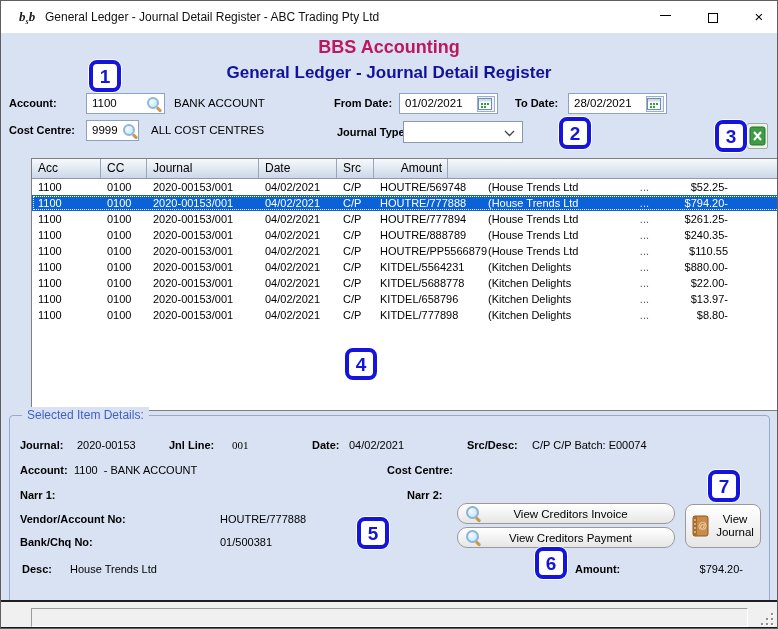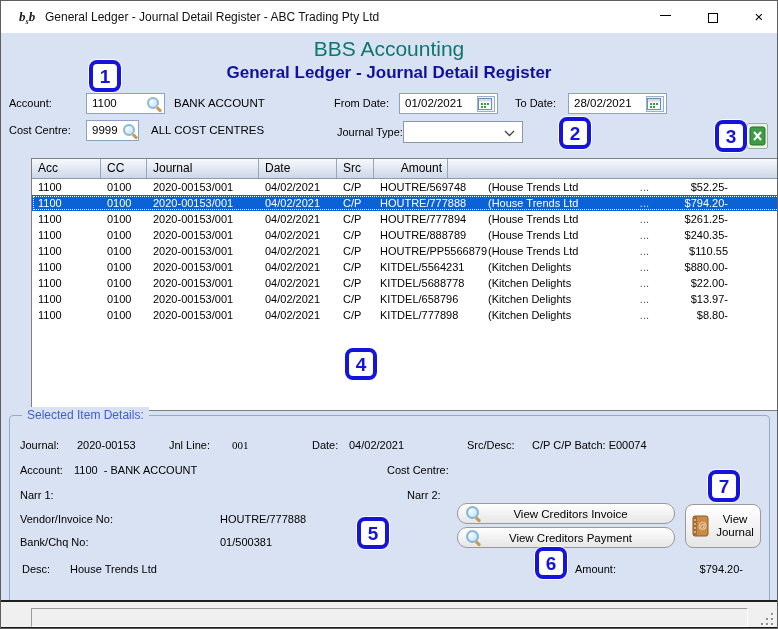--- a/index.html
+++ b/index.html
@@ -10,24 +10,24 @@
   
   .titlebar{position:absolute;left:0;top:0;width:100%;height:32px;background:#ffffff;}
   .app-logo{position:absolute;left:18px;top:6px;width:20px;height:20px;font:italic bold 13px "Liberation Serif",serif;color:#1a1a1a;line-height:20px;}
   .app-logo small{font-size:8px;vertical-align:-3px;}
   .win-title{position:absolute;left:44px;top:0;line-height:32px;font-size:12px;color:#111;white-space:nowrap;}
   .wc{position:absolute;top:0;height:32px;width:36px;text-align:center;line-height:32px;cursor:default;}
   .wc-min{left:646px;} .wc-max{left:694px;} .wc-close{left:740px;font-size:15px;}
   .minbar{display:inline-block;width:11px;height:1px;background:#000;vertical-align:6px;}
   .maxbox{display:inline-block;width:10px;height:10px;border:1px solid #000;vertical-align:-1px;}
   
-  .h1{position:absolute;left:0;top:36px;width:100%;text-align:center;font-size:21px;font-weight:normal;color:#0f766e;}
+  .h1{position:absolute;left:0;top:36px;width:100%;text-align:center;font-size:18px;font-weight:bold;color:#be185d;}
   .h2{position:absolute;left:0;top:62px;width:100%;text-align:center;font-size:17px;font-weight:bold;color:#11119b;}
   
-  .lbl{position:absolute;font-size:11px;font-weight:normal;line-height:21px;white-space:nowrap;}
+  .lbl{position:absolute;font-size:11px;font-weight:bold;line-height:21px;white-space:nowrap;}
   .val{position:absolute;font-size:11px;line-height:21px;white-space:nowrap;}
   .inp{position:absolute;height:21px;background:#fff;border:1px solid #8aa3c4;font-size:11.5px;line-height:19px;padding-left:5px;white-space:nowrap;}
   .mag{position:absolute;width:14px;height:14px;}
   .mag::before{content:'';position:absolute;left:0;top:0;width:8px;height:8px;border:2px solid #8fb8d8;border-radius:50%;
     background:radial-gradient(circle at 30% 30%,#f4fbff,#bfe0f5);}
   .mag::after{content:'';position:absolute;width:6px;height:3px;background:#c89a50;right:-1px;bottom:0;transform:rotate(45deg);border-radius:1px;}
   .calbtn{position:absolute;right:2px;top:2px;width:18px;height:16px;background:#eef3fa;border:1px solid #9ab0cc;}
   .dd{position:absolute;background:#fff;border:1px solid #8b98ab;height:22px;}
   .dd svg{position:absolute;right:7px;top:8px;}
   .excel-btn{position:absolute;left:746px;top:122px;width:21px;height:26px;background:#eef3ea;border:1px solid #9ab09a;border-radius:2px;padding:2px 1px;}
@@ -298,21 +298,21 @@
 
     <span class="lbl" style="left:10px;top:46px;">Account:</span>
     <span class="val" style="left:64px;top:46px;">1100&nbsp; - BANK ACCOUNT</span>
     <span class="lbl" style="left:377px;top:46px;">Cost Centre:</span>
 
     <span class="lbl" style="left:10px;top:71px;">Narr 1:</span>
     <span class="val" style="left:60px;top:71px;"></span>
     <span class="lbl" style="left:397px;top:71px;">Narr 2:</span>
     <span class="val" style="left:450px;top:71px;"></span>
 
-    <span class="lbl" style="left:10px;top:95px;">Vendor/Invoice No:</span>
+    <span class="lbl" style="left:10px;top:95px;">Vendor/Account No:</span>
     <span class="val" style="left:210px;top:95px;">HOUTRE/777888</span>
 
     <span class="lbl" style="left:10px;top:118px;">Bank/Chq No:</span>
     <span class="val" style="left:210px;top:118px;">01/500381</span>
 
     <span class="lbl" style="left:12px;top:145px;">Desc:</span>
     <span class="val" style="left:60px;top:145px;">House Trends Ltd</span>
     <span class="lbl" style="left:565px;top:145px;">Amount:</span>
     <span class="val" style="left:648px;top:145px;width:85px;text-align:right;">$794.20-</span>
 

